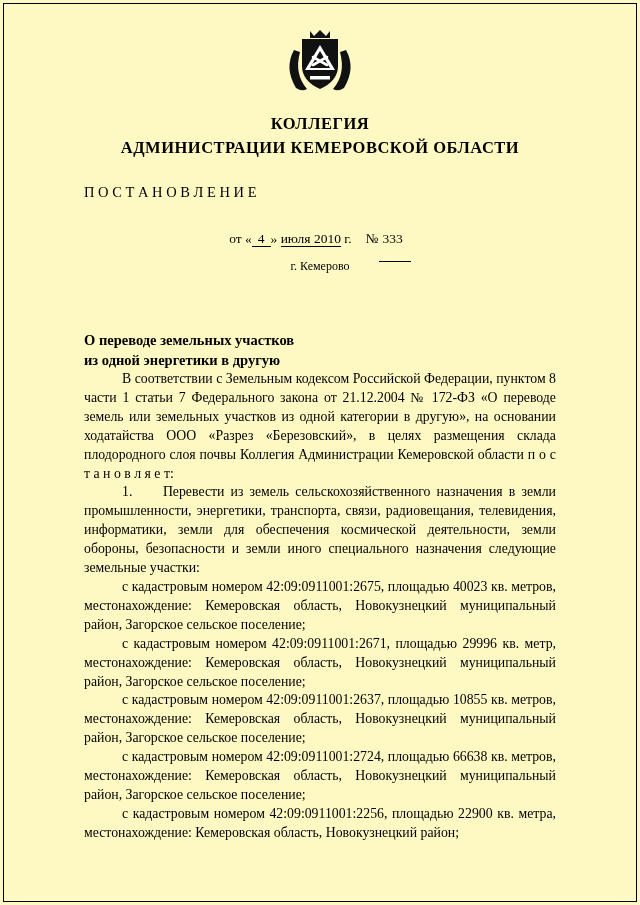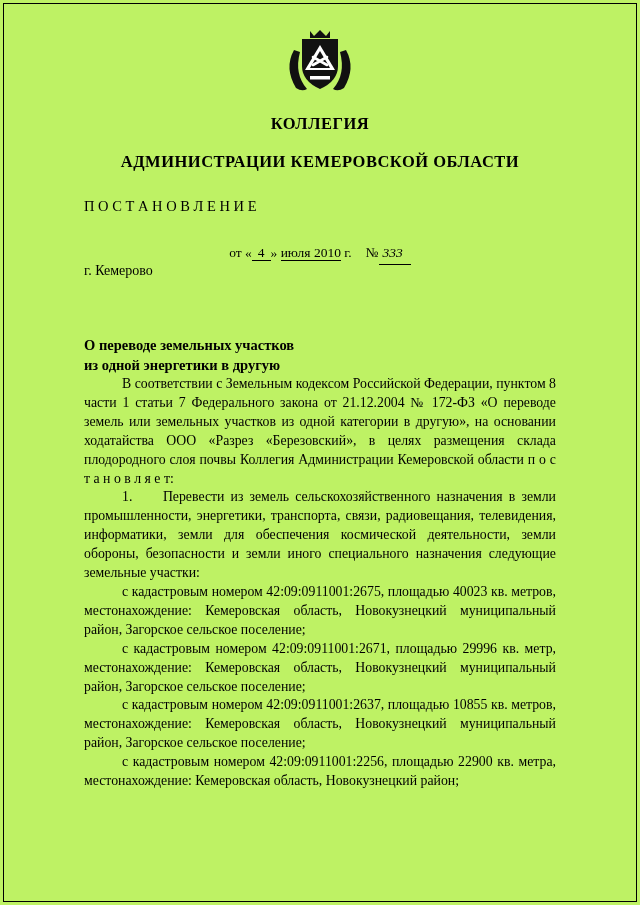--- a/index.html
+++ b/index.html
@@ -1,20 +1,20 @@
 <!DOCTYPE html>
 <html><head>
 <meta charset="utf-8">
 <style>
   html, body { margin: 0; padding: 0; background: #ffffff; }
   .page {
     position: relative;
     width: 640px;
     height: 905px;
-    background: #bef264;
+    background: #fef9c3;
     color: #000000;
     font-family: "Liberation Serif", serif;
     overflow: hidden;
     box-sizing: border-box;
   }
   .frame {
     position: absolute;
     top: 3px; left: 3px; right: 3px; bottom: 3px;
     border: 1px solid #000000;
     pointer-events: none;
@@ -33,40 +33,41 @@
     font-weight: bold;
     font-size: 16.5px;
     letter-spacing: 0.5px;
     margin-top: 14px;
   }
   .org-line2 {
     text-align: center;
     font-weight: bold;
     font-size: 16.5px;
     letter-spacing: 0.5px;
-    margin-top: 18px;
+    margin-top: 4px;
   }
   .doc-type {
     text-align: left;
     font-size: 14.5px;
     margin-top: 26px;
   }
   .date-line {
     text-align: center;
     font-size: 13.5px;
     margin-top: 30px;
     white-space: nowrap;
   }
   .u { border-bottom: 1px solid #000; }
   .pad-day { padding: 0 6px; }
-  .pad-num { padding: 0 8px 4px 4px; font-style: italic; }
+  .pad-num { padding: 0 8px 15px 4px; }
   .num-group { margin-left: 14px; }
   .city-line {
-    font-size: 14px;
-    margin-top: 2px;
+    text-align: center;
+    font-size: 12px;
+    margin-top: 12px;
   }
   .doc-title {
     text-align: left;
     font-weight: bold;
     font-size: 14.5px;
     line-height: 20px;
     margin-top: 56px;
   }
   .body-text {
     font-size: 13.8px;
@@ -124,17 +125,18 @@
       <div>О переводе земельных участков</div>
       <div>из одной энергетики в другую</div>
     </div>
 
     <div class="body-text">
       <p>В соответствии с Земельным кодексом Российской Федерации, пунктом 8 части 1 статьи 7 Федерального закона от 21.12.2004 № 172-ФЗ «О переводе земель или земельных участков из одной категории в другую», на основании ходатайства ООО «Разрез «Березовский», в целях размещения склада плодородного слоя почвы Коллегия Администрации Кемеровской области п о с т а н о в л я е т:</p>
       <p>1.&nbsp;&nbsp;&nbsp;&nbsp;&nbsp;Перевести из земель сельскохозяйственного назначения в земли промышленности, энергетики, транспорта, связи, радиовещания, телевидения, информатики, земли для обеспечения космической деятельности, земли обороны, безопасности и земли иного специального назначения следующие земельные участки:</p>
       <p>с кадастровым номером 42:09:0911001:2675, площадью 40023 кв. метров, местонахождение: Кемеровская область, Новокузнецкий муниципальный район, Загорское сельское поселение;</p>
       <p>с кадастровым номером 42:09:0911001:2671, площадью 29996 кв. метр, местонахождение: Кемеровская область, Новокузнецкий муниципальный район, Загорское сельское поселение;</p>
       <p>с кадастровым номером 42:09:0911001:2637, площадью 10855 кв. метров, местонахождение: Кемеровская область, Новокузнецкий муниципальный район, Загорское сельское поселение;</p>
+      <p>с кадастровым номером 42:09:0911001:2724, площадью 66638 кв. метров, местонахождение: Кемеровская область, Новокузнецкий муниципальный район, Загорское сельское поселение;</p>
       <p>с кадастровым номером 42:09:0911001:2256, площадью 22900 кв. метра, местонахождение: Кемеровская область, Новокузнецкий район;</p>
     </div>
 
   </div>
 </div>
 
 </body></html>

